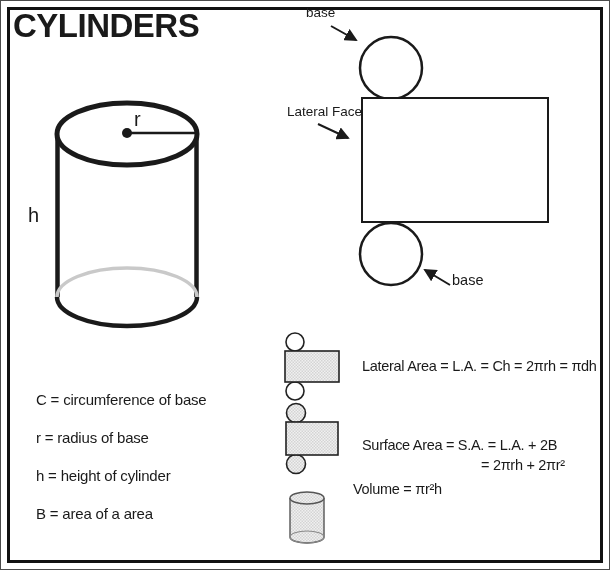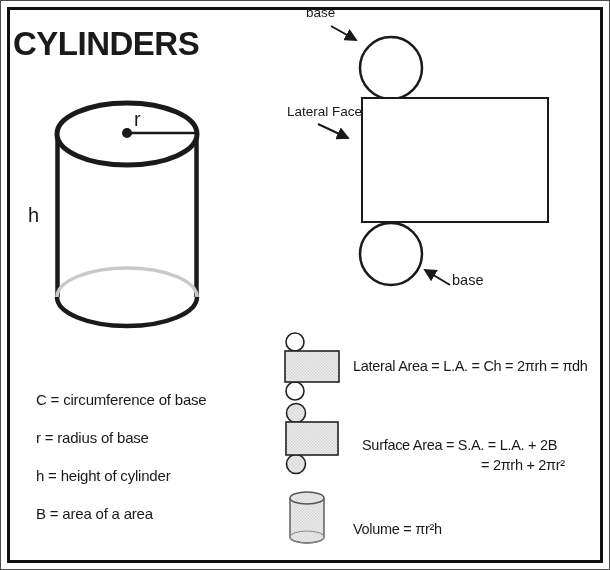--- a/index.html
+++ b/index.html
@@ -4,31 +4,31 @@
 <style>
   html,body{margin:0;padding:0;background:#fff;}
   body{
     width:610px;height:570px;position:relative;overflow:hidden;
     font-family:"Liberation Sans", sans-serif;color:#1a1a1a;
   }
   .outer-border{position:absolute;inset:0;border:1px solid #4a4a4a;pointer-events:none;}
   .inner-border{position:absolute;left:7px;top:7px;right:7px;bottom:7px;border:3px solid #111;pointer-events:none;}
   .art{position:absolute;left:0;top:0;z-index:1;}
   .txt{position:absolute;z-index:2;white-space:nowrap;line-height:1.1;}
-  .page-title{left:13px;top:26px;font-size:33px;font-weight:700;letter-spacing:-0.5px;}
+  .page-title{left:13px;top:8px;font-size:33px;font-weight:700;letter-spacing:-0.5px;}
   .lbl-r{left:134px;top:108px;font-size:20px;}
   .lbl-h{left:28px;top:204px;font-size:20px;}
   .lbl-base-top{left:306px;top:6px;font-size:13.5px;}
   .lbl-lateral-face{left:287px;top:105px;font-size:13.5px;text-align:center;}
   .lbl-base-bottom{left:452px;top:273px;font-size:14.5px;}
   .formula{font-size:14.5px;letter-spacing:-0.3px;}
-  .f-lateral{left:353px;top:359px;text-align:center;}
+  .f-lateral{left:362px;top:359px;text-align:center;}
   .f-surface1{left:353px;top:438px;margin-left:9px;}
   .f-surface2{left:481px;top:458px;}
-  .f-volume{left:353px;top:522px;}
+  .f-volume{left:353px;top:482px;}
   .definition{left:36px;font-size:15px;letter-spacing:-0.2px;}
   .d0{top:392px;} .d1{top:430px;} .d2{top:468px;text-align:center;} .d3{top:506px;}
 </style>
 </head>
 <body>
 
 <div class="outer-border"></div>
 <div class="inner-border"></div>
 
 <svg class="art" width="610" height="570" viewBox="0 0 610 570">

